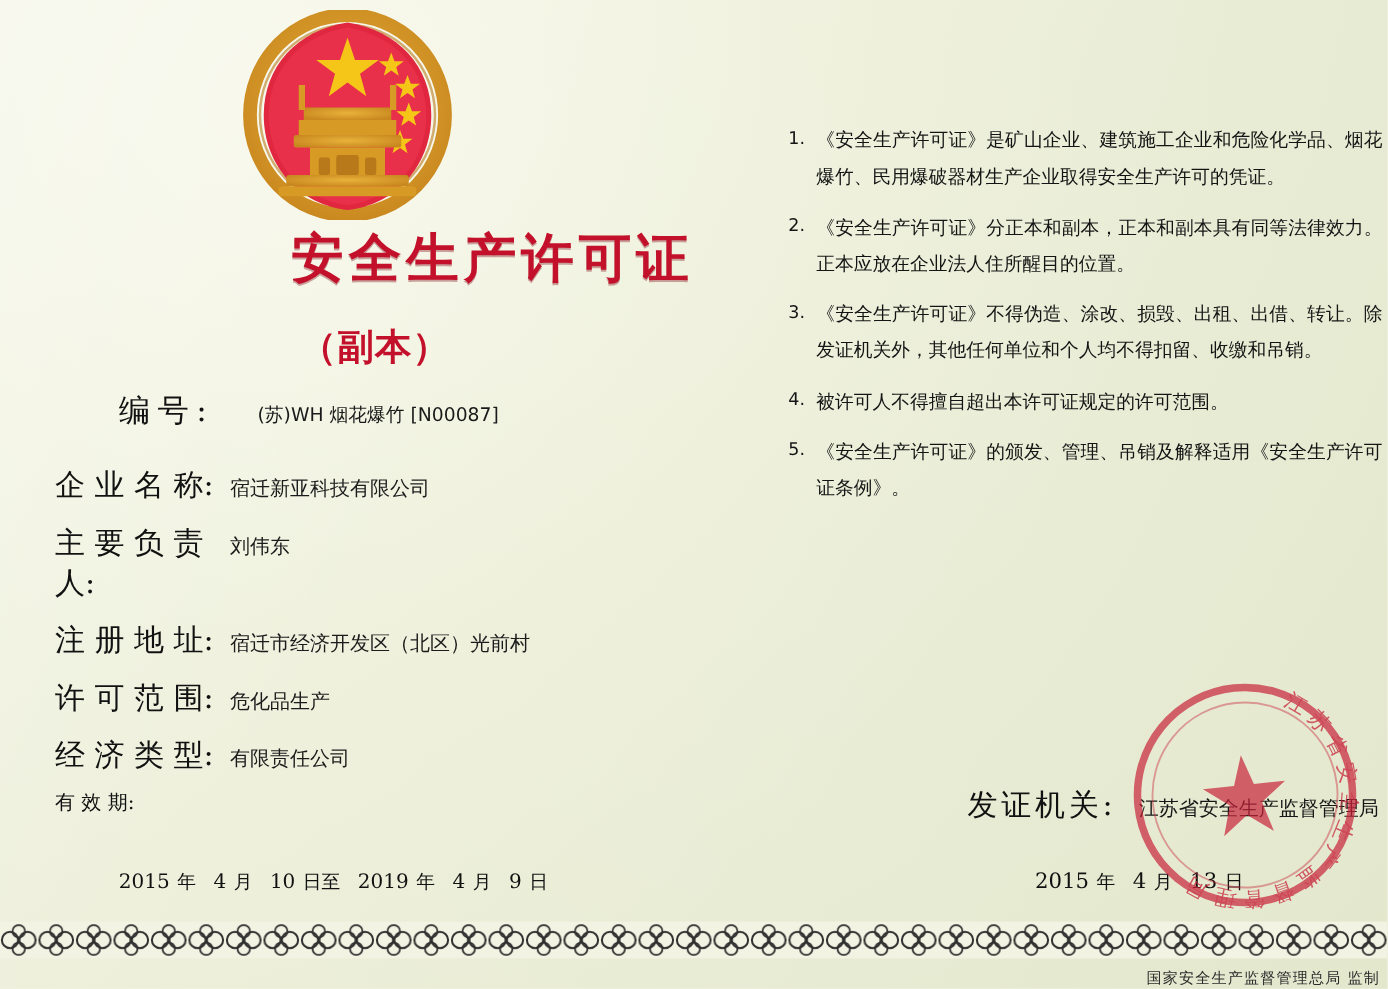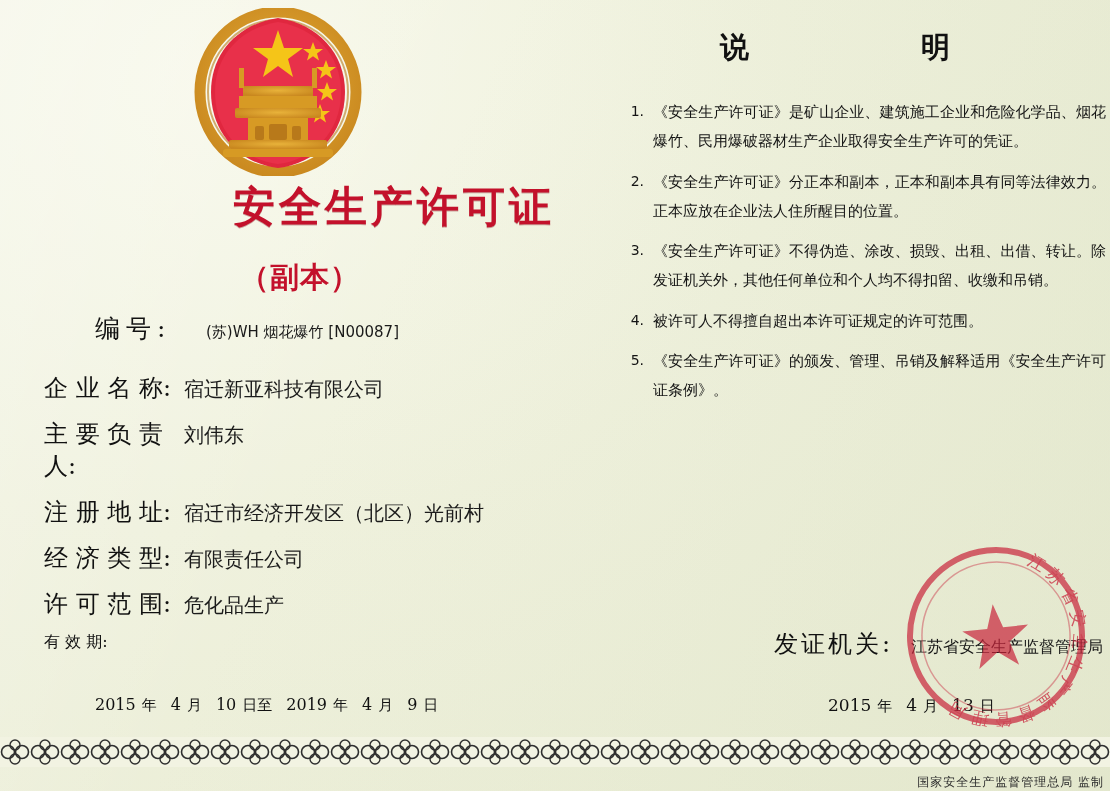--- a/index.html
+++ b/index.html
@@ -73,21 +73,21 @@
     display:flex;align-items:baseline;margin-bottom:14px;
   }
   .f-label{
     width:140px;flex:0 0 140px;
     font-family:"DejaVu Serif","Liberation Serif",serif;
     font-size:24px;color:#111;
     letter-spacing:0px;
     display:flex;justify-content:space-between;
   }
   .f-value{
-    font-size:20px;color:#1b1b1b;
+    font-size:16px;color:#1b1b1b;
     font-family:"DejaVu Sans","Liberation Sans",sans-serif;
     white-space:nowrap;
   }
 
   .valid-label{
     position:absolute;left:44px;top:632px;
     font-family:"DejaVu Serif","Liberation Serif",serif;
     font-size:16px;color:#111;letter-spacing:0;
   }
   .date-line{
@@ -230,26 +230,26 @@
       </div>
       <div class="field">
         <div class="f-label">主 要 负 责 人:</div>
         <div class="f-value">刘伟东</div>
       </div>
       <div class="field">
         <div class="f-label">注 册 地 址:</div>
         <div class="f-value">宿迁市经济开发区（北区）光前村</div>
       </div>
       <div class="field">
+        <div class="f-label">许 可 范 围:</div>
+        <div class="f-value">危化品生产</div>
+      </div>
+      <div class="field">
         <div class="f-label">经 济 类 型:</div>
         <div class="f-value">有限责任公司</div>
-      </div>
-      <div class="field">
-        <div class="f-label">许 可 范 围:</div>
-        <div class="f-value">危化品生产</div>
       </div>
     </div>
 
     <div class="valid-label">有 效 期:</div>
 
     <div class="date-line">
       <span class="num">2015</span>
       <span class="cn">年</span>
       <span class="num">4</span>
       <span class="cn">月</span>
@@ -259,21 +259,20 @@
       <span class="cn">年</span>
       <span class="num">4</span>
       <span class="cn">月</span>
       <span class="num">9</span>
       <span class="cn">日</span>
     </div>
   </div>
 
   <div class="right">
 
-    <div class="instr-title">说　　明</div>
 
     <div class="instr-list">
       <div class="instr-item">
         <div class="instr-num">1.</div>
         <div class="instr-text">《安全生产许可证》是矿山企业、建筑施工企业和危险化学品、烟花爆竹、民用爆破器材生产企业取得安全生产许可的凭证。</div>
       </div>
       <div class="instr-item">
         <div class="instr-num">2.</div>
         <div class="instr-text">《安全生产许可证》分正本和副本，正本和副本具有同等法律效力。正本应放在企业法人住所醒目的位置。</div>
       </div>

